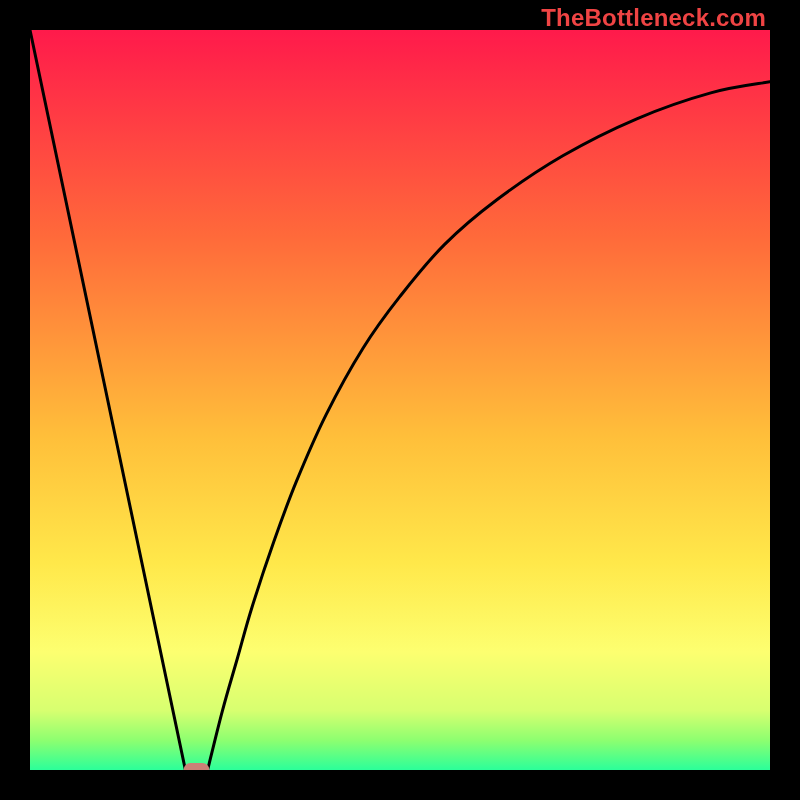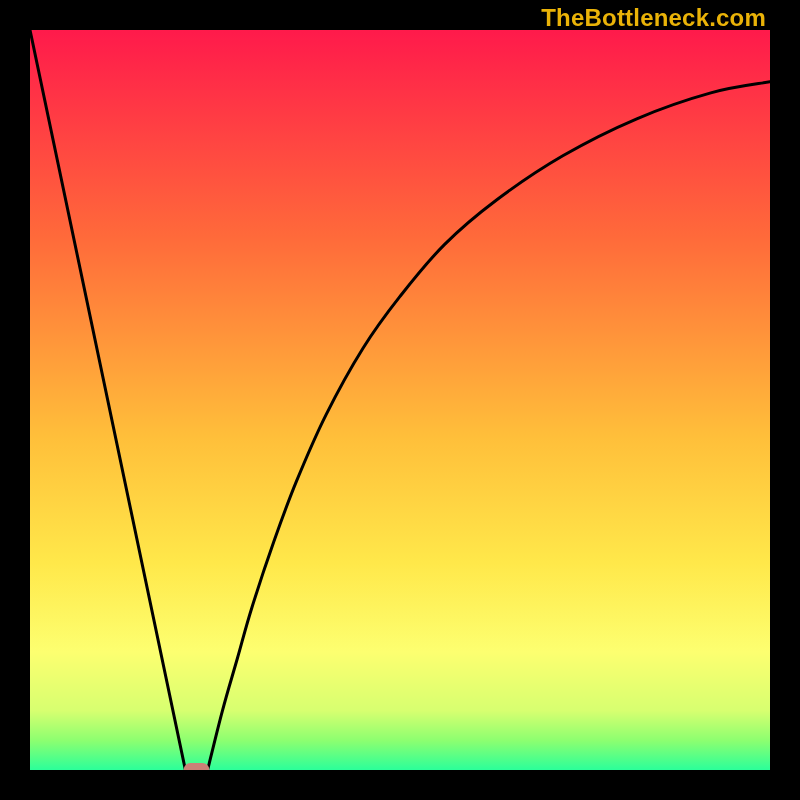--- a/index.html
+++ b/index.html
@@ -25,21 +25,21 @@
     width: 740px;
     height: 740px;
   }
   .watermark {
     position: absolute;
     top: 4px;
     right: 34px;
     font-family: Arial, Helvetica, sans-serif;
     font-size: 24px;
     font-weight: 600;
-    color: #eab308;
+    color: #ef4444;
     letter-spacing: 0.2px;
     z-index: 10;
   }
 </style>
 </head>
 <body>
 
 <div class="watermark">TheBottleneck.com</div>
 
 <div class="frame">

